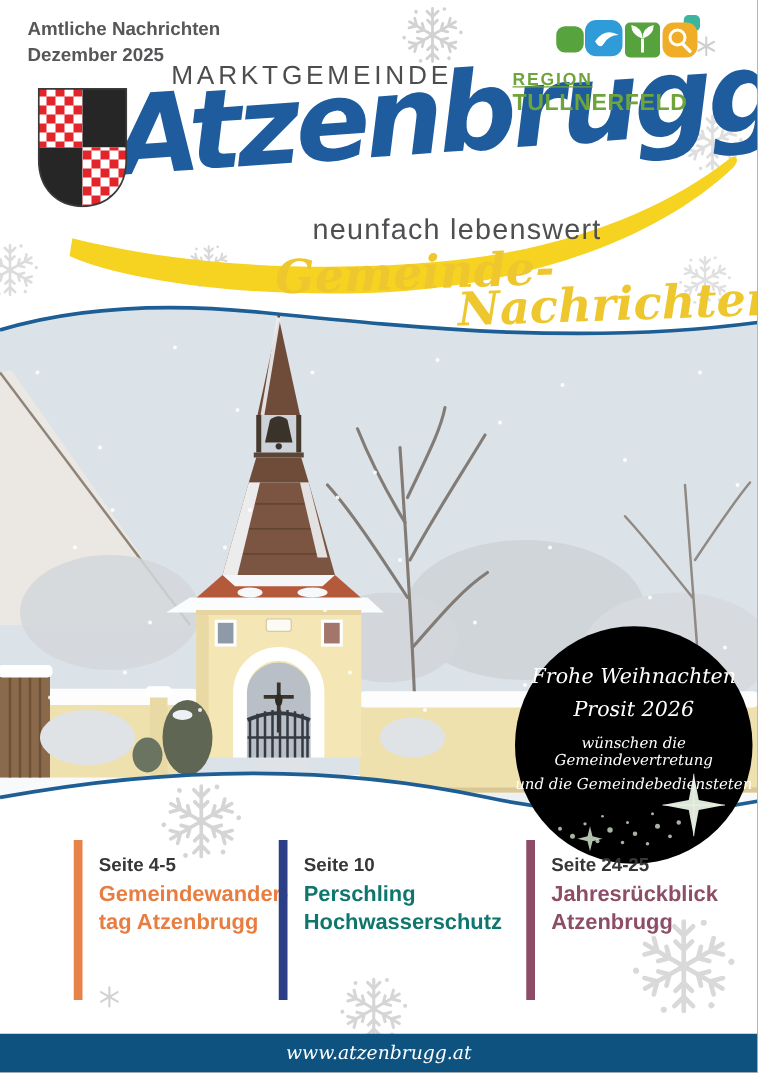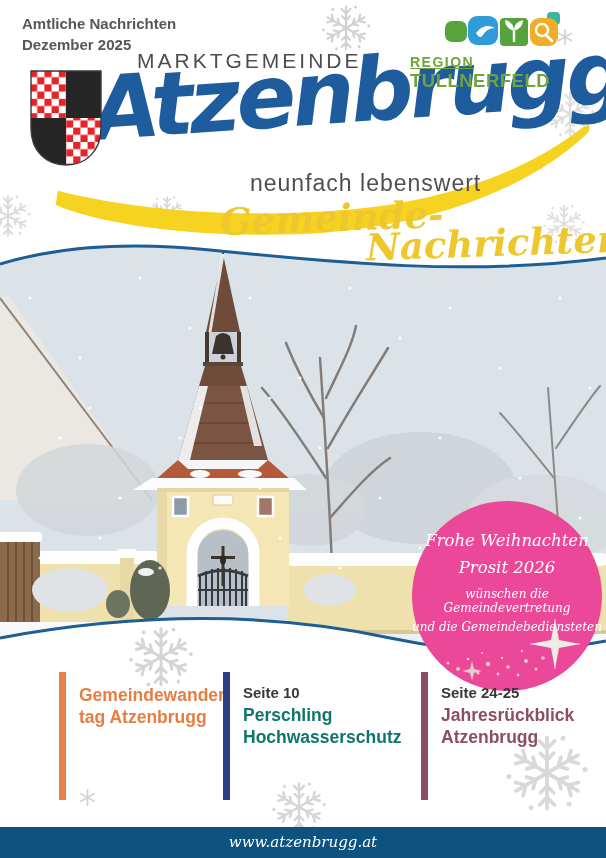--- a/index.html
+++ b/index.html
@@ -25,21 +25,21 @@
   .region{position:absolute;left:410px;top:12px;width:165px;z-index:5;}
   .region .icons{margin-left:34px;}
   .region .lbl1{font-size:14px;font-weight:bold;letter-spacing:1.5px;color:#6fa43c;margin-top:-2px;text-decoration:underline;}
   .region .lbl2{font-size:18.5px;font-weight:bold;letter-spacing:.5px;color:#6fa43c;}
   
   .shield{position:absolute;left:30px;top:70px;z-index:5;}
   
   .photo{position:absolute;left:0;top:238px;width:606px;height:432px;z-index:2;}
   
   .badge{position:absolute;left:412px;top:501px;width:190px;height:190px;border-radius:50%;
-         background:#ec4899;z-index:7;color:#fff;text-align:center;
+         background:#000000;z-index:7;color:#fff;text-align:center;
          font-family:"DejaVu Serif",serif;font-style:italic;}
   .badge .l1{margin-top:30px;font-size:16.5px;}
   .badge .l2{margin-top:8px;font-size:16.5px;}
   .badge .l3{margin-top:10px;font-size:12px;}
   .badge .l4{margin-top:5px;font-size:12px;}
   .badge svg.sparkles{position:absolute;left:0;top:0;width:190px;height:190px;pointer-events:none;}
   
   .col{position:absolute;top:672px;height:128px;box-sizing:border-box;
        border-left:7px solid;padding:12px 0 0 13px;z-index:8;background:transparent;}
   .col .page-no{font-size:15px;font-weight:bold;color:#373737;margin-bottom:3px;}
@@ -320,20 +320,21 @@
         <circle cx="124" cy="168" r="1.5"></circle>
           <circle cx="131" cy="157" r="1.8"></circle>
           <circle cx="90" cy="157" r="1.2"></circle>
         <circle cx="70" cy="152" r="1.1"></circle>
           <circle cx="110" cy="150" r="1.2"></circle>
       </g>
     </svg>
   </div>
 
   <div class="col col1">
+    <div class="page-no">Seite 4-5</div>
     <div class="title">
       <div>Gemeindewander-</div>
       <div>tag Atzenbrugg</div>
     </div>
   </div>
   <div class="col col2">
     <div class="page-no">Seite 10</div>
     <div class="title">
       <div>Perschling</div>
       <div>Hochwasserschutz</div>

